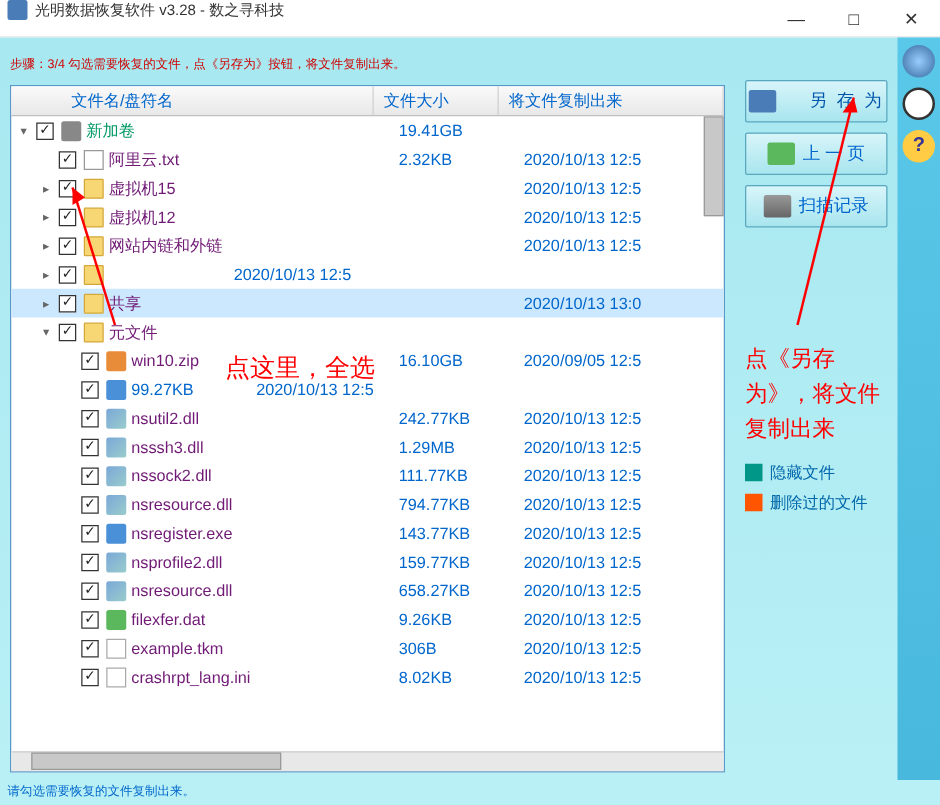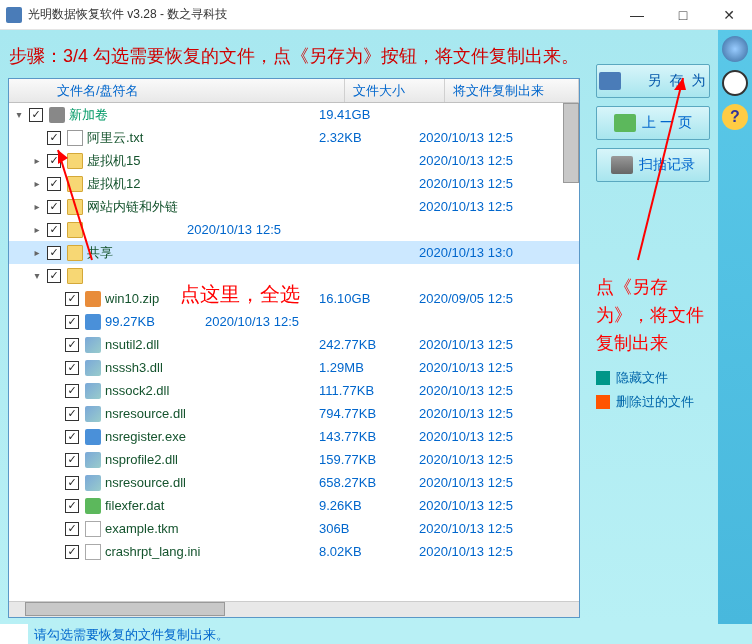--- a/index.html
+++ b/index.html
@@ -1,46 +1,46 @@
 <!DOCTYPE html>
 <html><head>
 <meta charset="utf-8">
 <style>
 * { margin: 0; padding: 0; box-sizing: border-box; font-family: "Microsoft YaHei", SimSun, sans-serif; }
 body { width: 752px; height: 644px; background: #fff; overflow: hidden; position: relative; }
-.titlebar { height: 30px; background: #fff; display: flex; align-items: center; padding-left: 6px; border-bottom: 1px solid #e5e5e5; }
+.titlebar { height: 30px; background: #fff; display: flex; padding-left: 6px; border-bottom: 1px solid #e5e5e5; }
 .titlebar-icon { width: 16px; height: 16px; background: #4a7cb8; margin-right: 6px; border-radius: 2px; }
 .titlebar-text { font-size: 12px; color: #333; flex: 1; }
 .titlebar-btns { display: flex; }
 .titlebar-btn { width: 46px; height: 30px; display: flex; align-items: center; justify-content: center; font-size: 14px; color: #333; }
 .main { height: 594px; background: linear-gradient(180deg, #a8e8f0 0%, #b8f0f5 100%); display: flex; position: relative; }
 .left-panel { flex: 1; padding: 10px 8px 0 8px; display: flex; flex-direction: column; }
-.step-text { color: #d00000; font-size: 18px; text-align: center; padding: 4px 0 10px; font-weight: 500; }
+.step-text { color: #d00000; font-size: 10px; padding: 4px 0 10px; font-weight: 500; }
 .file-container { background: #fff; border: 1px solid #5a98c7; flex: 1; display: flex; flex-direction: column; overflow: hidden; margin-bottom: 6px; }
 .header-row { display: flex; background: linear-gradient(180deg, #fafafa, #e8e8e8); border-bottom: 1px solid #c0c0c0; height: 24px; }
 .header-cell { padding: 3px 8px; font-size: 13px; color: #0066cc; border-right: 1px solid #d0d0d0; }
-.hc-name { width: 336px; padding-left: 48px; }
+.hc-name { width: 290px; padding-left: 48px; }
 .hc-size { width: 100px; }
 .hc-time { flex: 1; }
 .file-list { flex: 1; overflow-y: auto; overflow-x: hidden; position: relative; }
 .file-row { display: flex; align-items: center; height: 23px; font-size: 13px; padding-left: 4px; }
 .file-row.selected { background: #cce8ff; }
 .expand { width: 12px; color: #666; font-size: 10px; text-align: center; }
 .chk { width: 14px; height: 14px; margin: 0 4px; border: 1px solid #333; background: #fff; display: flex; align-items: center; justify-content: center; font-size: 11px; line-height: 1; }
 .chk::after { content: "✓"; color: #222; }
 .ficon { width: 16px; height: 16px; margin: 0 4px 0 2px; }
 .ficon.folder { background: #f7d774; border: 1px solid #d4a838; border-radius: 1px; }
 .ficon.disk { background: #888; border-radius: 2px; }
 .ficon.txt { background: #fff; border: 1px solid #999; }
 .ficon.zip { background: #e88c3a; border-radius: 2px; }
 .ficon.exe { background: #4a90d9; border-radius: 2px; }
 .ficon.dll { background: linear-gradient(135deg,#7aa8d8,#9cc); border-radius: 2px; }
 .ficon.dat { background: #5cb85c; border-radius: 2px; }
 .ficon.gen { background: #fff; border: 1px solid #aaa; }
-.fname { width: 240px; color: #14532d; overflow: hidden; white-space: nowrap; }
+.fname { width: 240px; color: #701a75; overflow: hidden; white-space: nowrap; }
 .fname.green { color: #009966; }
 .fsize { width: 100px; color: #0066cc; }
 .ftime { flex: 1; color: #0066cc; overflow: hidden; white-space: nowrap; }
 .ind1 { padding-left: 18px; }
 .ind2 { padding-left: 36px; }
 .overlay-text { position: absolute; color: #ff0000; font-size: 20px; font-weight: 500; pointer-events: none; z-index: 10; }
 .right-panel { width: 130px; padding: 34px 8px 8px 8px; position: relative; }
 .action-btn { width: 114px; height: 34px; margin-bottom: 8px; background: linear-gradient(180deg, #d8f5fa, #a8e5ee); border: 1px solid #5aa8c0; border-radius: 2px; display: flex; align-items: center; justify-content: center; gap: 6px; font-size: 14px; color: #0066cc; cursor: pointer; }
 .action-btn.primary { color: #0055aa; font-weight: 500; letter-spacing: 2px; gap: 27px; }
 .btn-icon { width: 22px; height: 18px; background: #888; border-radius: 2px; }
@@ -51,21 +51,21 @@
 .legend { margin-top: 12px; font-size: 13px; }
 .legend-item { display: flex; align-items: center; gap: 6px; margin-bottom: 6px; color: #0066aa; }
 .legend-sq { width: 14px; height: 14px; }
 .legend-sq.teal { background: #009688; }
 .legend-sq.orange { background: #ff5500; }
 .sidebar { width: 34px; background: linear-gradient(180deg, #5ac8e8, #48b8dd); display: flex; flex-direction: column; align-items: center; padding-top: 6px; gap: 8px; }
 .side-icon { width: 26px; height: 26px; border-radius: 13px; }
 .side-icon.gear { background: radial-gradient(circle,#9cf,#369); }
 .side-icon.qq { background: #fff; border: 2px solid #333; }
 .side-icon.help { background: #ffcc44; display:flex;align-items:center;justify-content:center;color:#339;font-weight:bold;font-size:16px; }
-.statusbar { height: 20px; padding: 2px 6px; font-size: 13px; color: #0066cc; background:#b8f0f5;margin-left:28px; }
+.statusbar { height: 20px; padding: 2px 6px; font-size: 10px; color: #0066cc; background:#b8f0f5; }
 .arrow { position: absolute; pointer-events: none; z-index: 20; }
 .scroll-thumb { position:absolute; right:0; top:0; width:16px; height:80px; background:#c8c8c8; border:1px solid #999; }
 .hscroll { height:16px; background:#e8e8e8; border-top:1px solid #ccc; position:relative; }
 .hscroll-thumb { position:absolute; left:16px; top:0; height:14px; width:200px; background:#c8c8c8; border:1px solid #999; }
 </style>
 </head>
 <body>
 
 <div class="titlebar">
   <div class="titlebar-icon"></div>
@@ -148,20 +148,21 @@
             <span class="ficon folder"></span>
             <span class="fname " style="width:232px">共享</span>
             <span class="fsize"></span>
             <span class="ftime">2020/10/13 13:0</span>
           </div>
           <div class="file-row">
             <span class="ind1"></span>
             <span class="expand">▾</span>
             <span class="chk"></span>
             <span class="ficon folder"></span>
+            <span class="fname " style="width:232px">元文件</span>
             <span class="fsize"></span>
             <span class="ftime"></span>
           </div>
           <div class="file-row">
             <span class="ind2"></span>
             <span class="expand"></span>
             <span class="chk"></span>
             <span class="ficon zip"></span>
             <span class="fname " style="width:214px">win10.zip</span>
             <span class="fsize">16.10GB</span>

